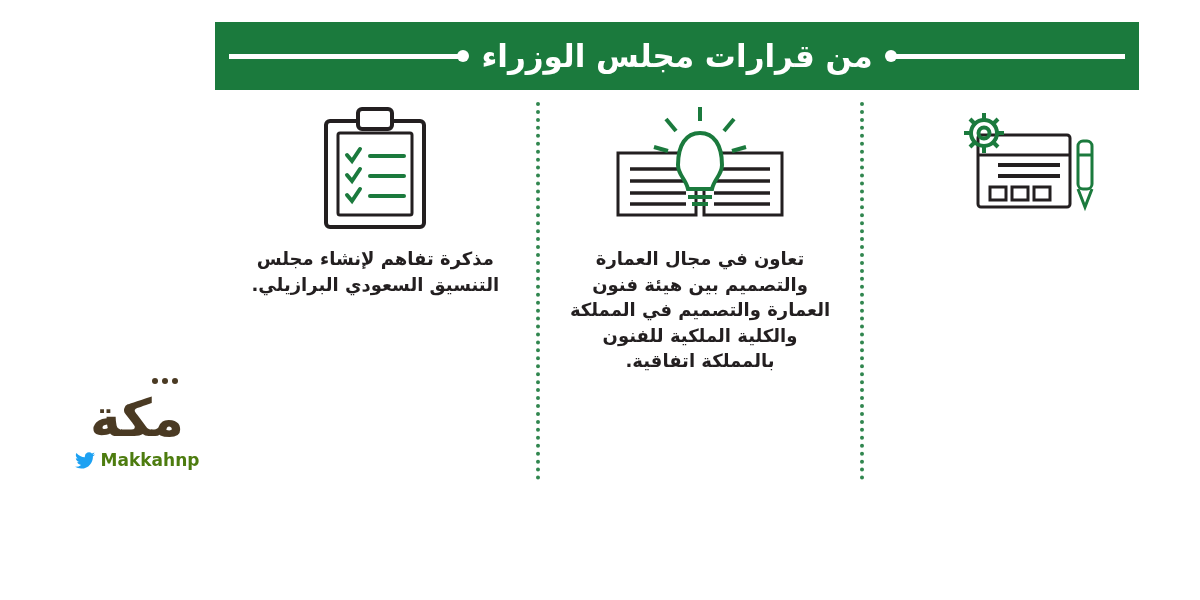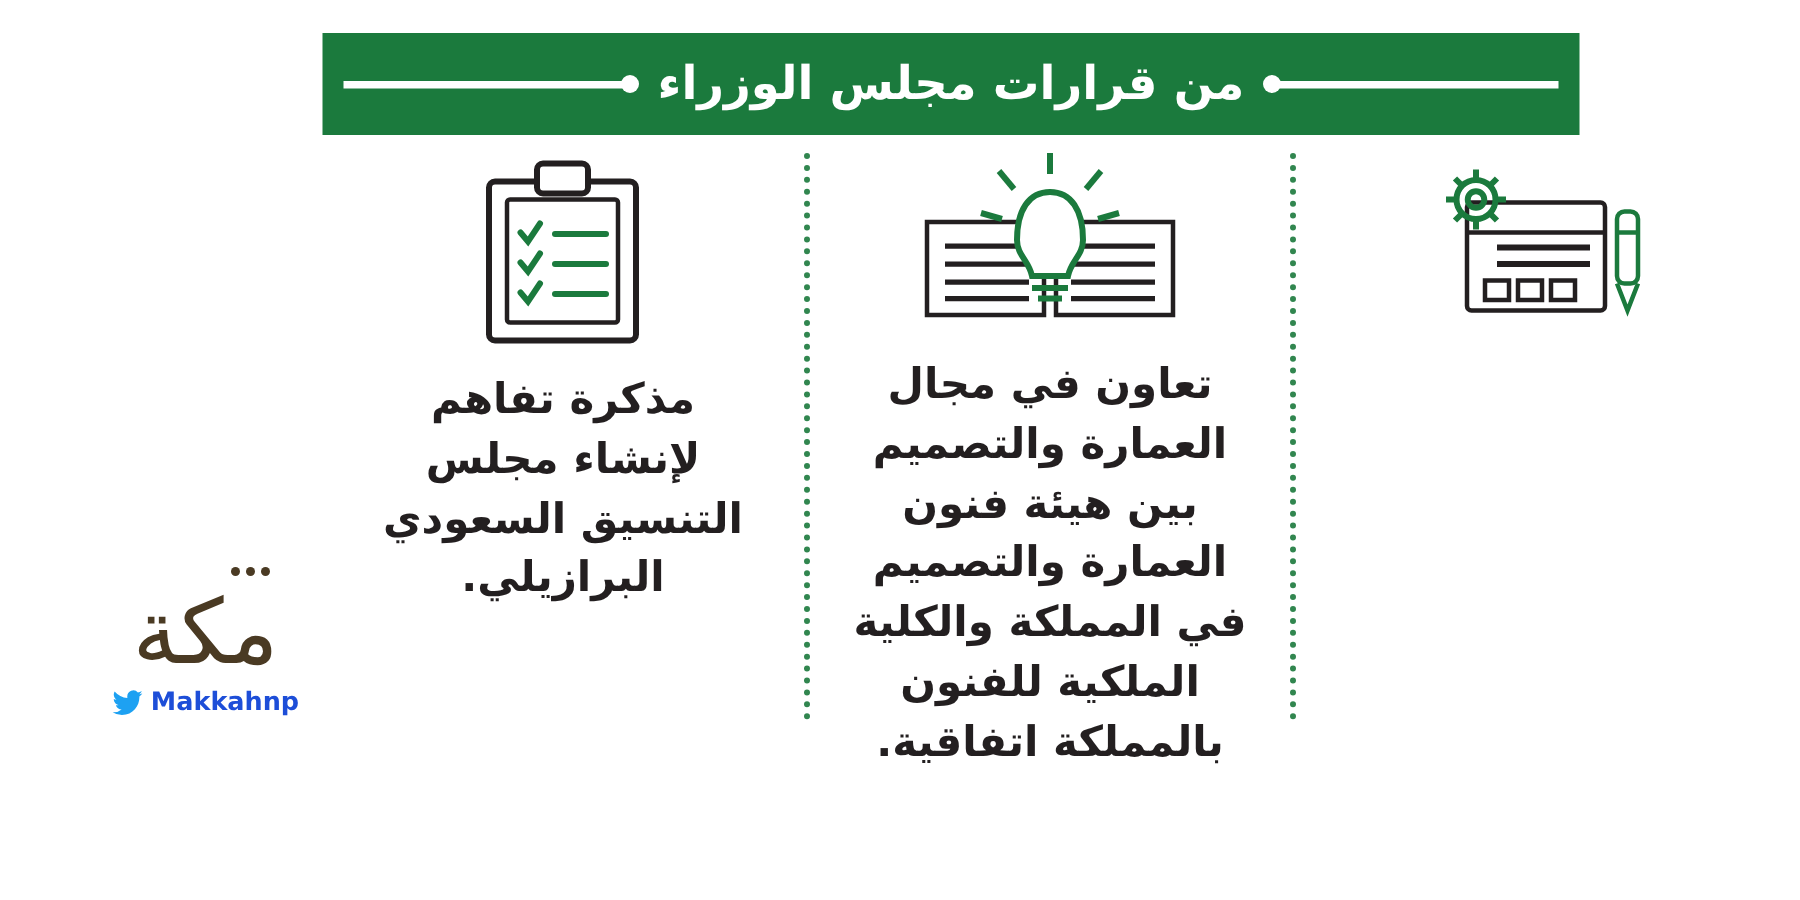--- a/index.html
+++ b/index.html
@@ -13,21 +13,21 @@
     position: relative;
     font-family: "DejaVu Sans", "Liberation Sans", sans-serif;
     overflow: hidden;
   }
 
   
   .header {
     position: absolute;
     top: 22px;
     left: 215px;
-    width: 838px;
+    width: 924px;
     height: 68px;
     background: #1b7a3d;
     display: flex;
     align-items: center;
     justify-content: center;
   }
   .header-inner {
     display: flex;
     align-items: center;
     gap: 18px;
@@ -92,38 +92,38 @@
   }
   .icon-wrap {
     height: 140px;
     display: flex;
     align-items: center;
     justify-content: center;
   }
   .col-text {
     margin-top: 8px;
     color: #231f20;
-    font-size: 28px;
+    font-size: 18px;
     line-height: 1.42;
     text-align: center;
     font-weight: bold;
     max-width: 270px;
   }
 
   
   .logo {
     position: absolute;
     left: 62px;
     top: 392px;
     width: 150px;
     text-align: center;
   }
   .logo-mark {
-    font-size: 60px;
-    font-weight: normal;
+    font-size: 52px;
+    font-weight: bold;
     color: #4a3a23;
     letter-spacing: -2px;
     line-height: 1;
     position: relative;
     display: inline-block;
     text-align: right;
   }
   .logo-dots {
     position: absolute;
     top: -14px;
@@ -137,21 +137,21 @@
     height: 6px;
     border-radius: 50%;
     background: #4a3a23;
   }
   .logo-handle {
     margin-top: 6px;
     display: flex;
     align-items: center;
     justify-content: center;
     gap: 6px;
-    color: #1d4ed8;
+    color: #4d7c0f;
     font-size: 17px;
     font-weight: bold;
     direction: ltr;
   }
 </style>
 </head>
 <body>
 
 <div class="header">
   <div class="header-inner">

